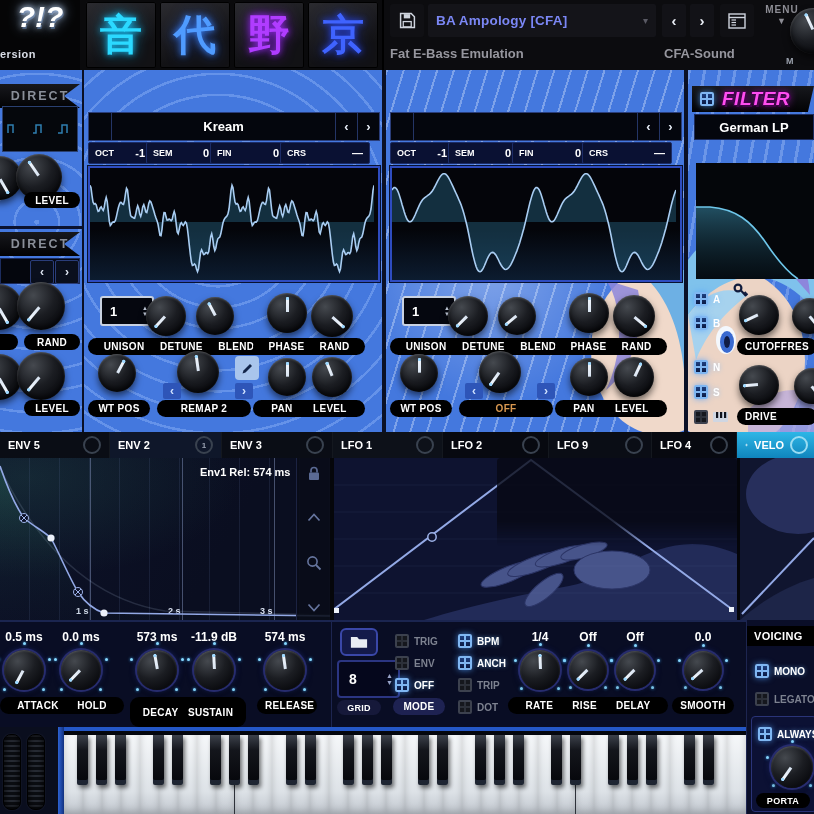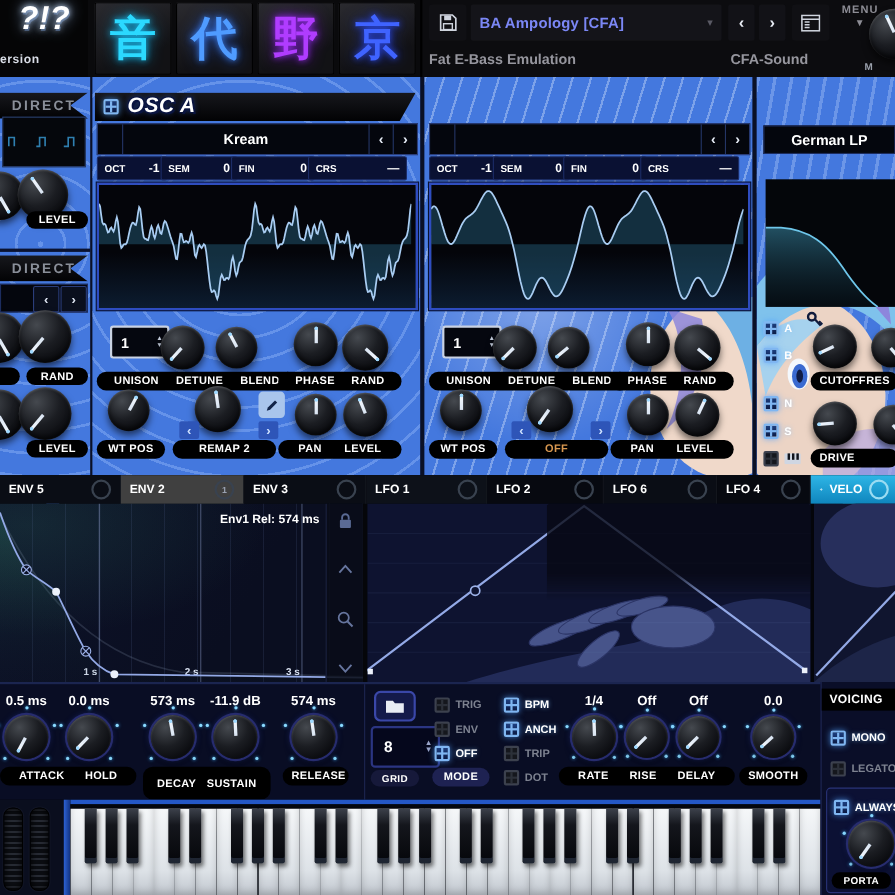--- a/index.html
+++ b/index.html
@@ -237,24 +237,20 @@
         </div>
       <div class="kn" style="left:-24px;top:284px;width:46px;height:46px;--a:150deg"></div>
       <div class="kn" style="left:17px;top:282px;width:48px;height:48px;--a:-140deg"></div>
       <div class="pill" style="left:24px;top:330px;width:56px;height:16px">
           <span>LEVEL</span>
         </div>
     </div>
     <div class="vdiv" style="left:82px;top:0;height:362px"></div>
 
     <div class="abs oscA-bg" style="left:84px;top:0;width:298px;height:362px">
-      <div class="banner" style="left:2px;top:14px;width:292px;height:26px">
-        <span class="wb on"></span>
-        <span class="ptitle">OSC A</span>
-      </div>
       <div class="wtbar" style="left:4px;top:42px;width:290px">
         <span class="stub"></span>
         <span class="nm">Kream</span>
         <span class="ar">
             <span>‹</span>
           </span>
         <span class="ar">
             <span>›</span>
           </span>
       </div>
@@ -420,20 +416,24 @@
         <ellipse cx="45" cy="160" rx="72" ry="90" fill="#ecd4c5"></ellipse>
         <path d="M0,60 C30,18 85,14 126,55 L126,110 C85,60 35,70 0,115 Z" fill="#7fc2ec"></path>
         <path d="M55,10 L75,55 L38,48 Z" fill="#6db0e4"></path>
         <path d="M95,25 C112,45 120,70 122,95 L100,70 Z" fill="#8d86dc"></path>
         <path d="M0,115 C20,90 40,85 60,95 C40,110 20,130 8,160 Z" fill="#9fd2f2" opacity=".9"></path>
         <ellipse cx="38" cy="140" rx="10" ry="14" fill="#f4f8fd"></ellipse>
         <ellipse cx="39" cy="142" rx="7" ry="11" fill="#3a6ad0"></ellipse>
         <ellipse cx="39" cy="142" rx="3" ry="6" fill="#101c44"></ellipse>
         <path d="M60,210 C80,190 110,185 126,195 L126,232 L60,232 Z" fill="#b8a8e0" opacity=".7"></path>
       </svg>
+      <div class="banner" style="left:4px;top:16px;width:122px;height:26px">
+        <span class="wb on"></span>
+        <span class="ptitle ftitle">FILTER</span>
+      </div>
       <div class="abs" style="left:6px;top:44px;width:120px;height:26px;background:#04060d;border:1px solid #1c2c5e;display:flex;align-items:center;justify-content:center">
         <b style="color:#fff;font-size:13px">German LP</b>
       </div>
       <div class="abs" style="left:8px;top:93px;width:118px;height:116px;background:#04060a">
         <svg width="118" height="116" viewBox="0 0 118 116">
           <defs>
               <linearGradient id="fgrad" x1="0" y1="0" x2="0" y2="1">
             <stop offset="0" stop-color="rgba(58,140,170,.55)"></stop>
                 <stop offset="1" stop-color="rgba(10,32,44,.25)"></stop>
           </linearGradient>
@@ -483,40 +483,40 @@
         <span>DRIVE</span>
       </div>
     </div>
   </div>
 
   <div class="abs tabrow">
     <div class="modtab" style="left:-8px;width:118px;background:#0a0d15">
         <span style="margin-left:8px">ENV 5</span>
         <span class="ring"></span>
       </div>
-    <div class="modtab" style="left:110px;width:112px;background:#404040">
+    <div class="modtab" style="left:110px;width:112px;background:#0f172a">
         <span>ENV 2</span>
         <span class="ring">
           <i style="font-style:normal">1</i>
         </span>
       </div>
     <div class="modtab" style="left:222px;width:111px;background:#0a0d15">
         <span>ENV 3</span>
         <span class="ring"></span>
       </div>
     <div class="modtab" style="left:333px;width:110px;background:#0d1119">
         <span>LFO 1</span>
         <span class="ring"></span>
       </div>
     <div class="modtab" style="left:443px;width:106px;background:#070910">
         <span>LFO 2</span>
         <span class="ring"></span>
       </div>
     <div class="modtab" style="left:549px;width:103px;background:#0a0d15">
-        <span>LFO 6</span>
+        <span>LFO 9</span>
         <span class="ring"></span>
       </div>
     <div class="modtab" style="left:652px;width:85px;background:#070910">
         <span>LFO 4</span>
         <span class="ring"></span>
       </div>
     <div class="modtab active" style="left:737px;width:79px">
       <svg width="14" height="14" viewBox="0 0 16 16">
         <path d="M8,0.5 L10.6,3.8 H9 V6.9 H12.2 V5.3 L15.5,8 L12.2,10.7 V9.1 H9 V12.2 H10.6 L8,15.5 L5.4,12.2 H7 V9.1 H3.8 V10.7 L0.5,8 L3.8,5.3 V6.9 H7 V3.8 H5.4 Z" fill="#fff"></path>
       </svg>

